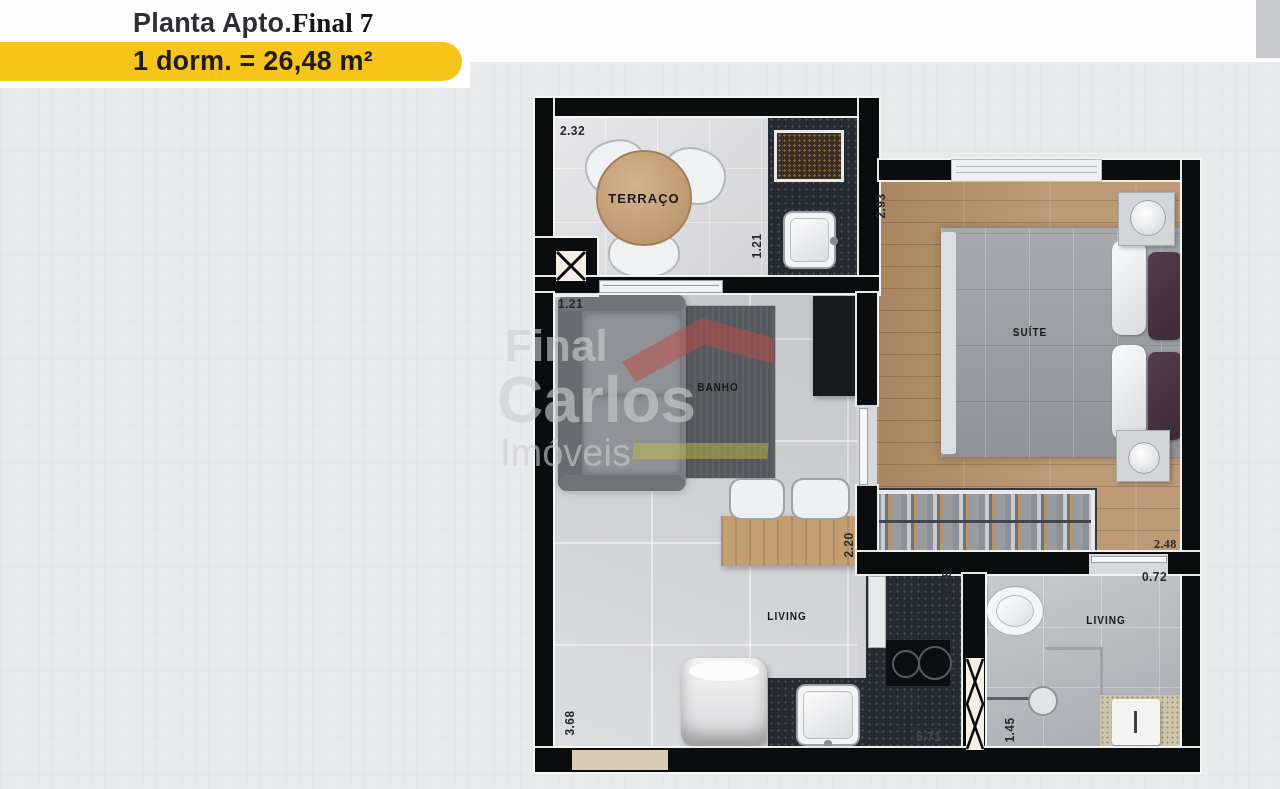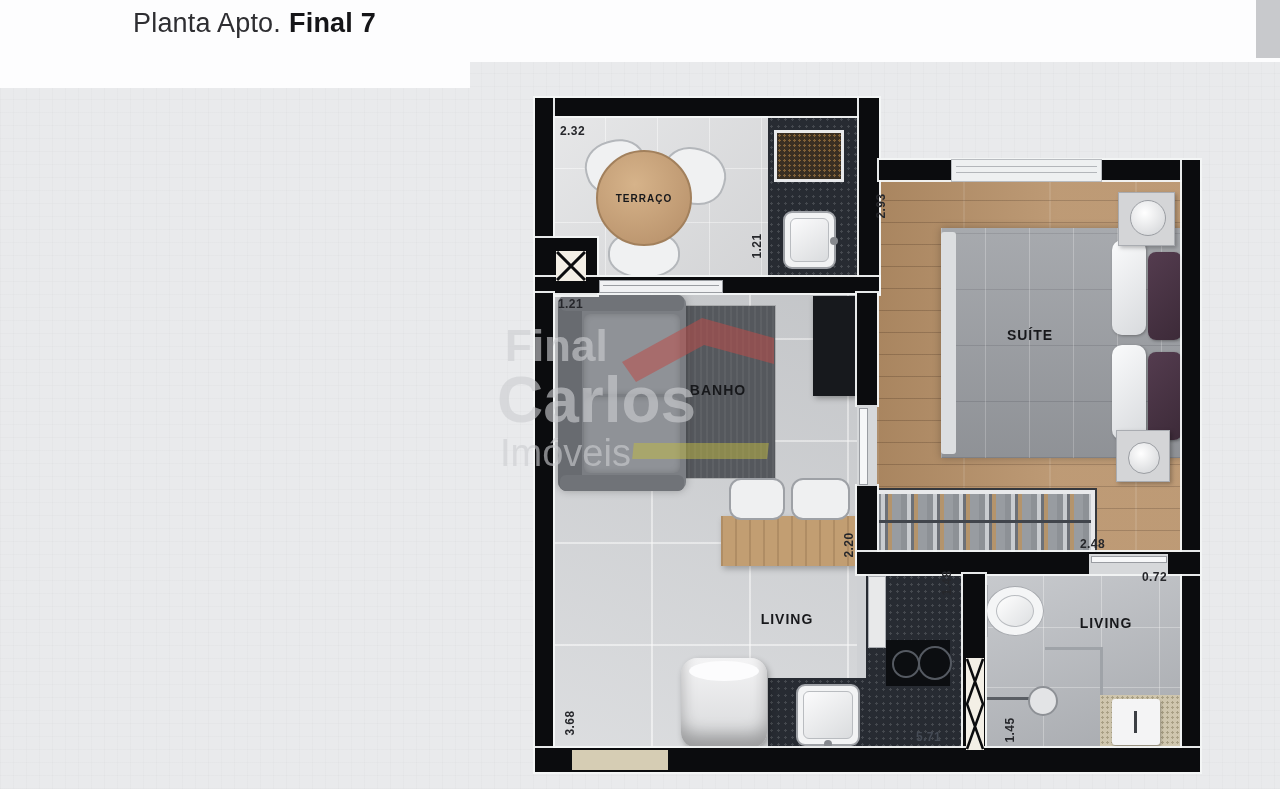--- a/index.html
+++ b/index.html
@@ -7,22 +7,22 @@
   .page{position:relative;width:1280px;height:789px;overflow:hidden;background:#e9eaec;
     background-image:
       repeating-linear-gradient(0deg, rgba(0,0,0,0.015) 0 1px, transparent 1px 13px),
       repeating-linear-gradient(90deg, rgba(0,0,0,0.015) 0 1px, transparent 1px 13px);}
   .abs{position:absolute;}
   
   .hdr-band{left:0;top:0;width:1280px;height:62px;background:#fdfdfe;z-index:100;}
   .hdr-band2{left:0;top:62px;width:470px;height:26px;background:#fdfdfe;z-index:100;}
   .corner-block{left:1256px;top:0;width:24px;height:58px;background:#c8c9cc;z-index:101;}
   .title{left:133px;top:5px;height:36px;line-height:36px;font-size:27px;color:#2e2e32;z-index:102;white-space:nowrap;}
-  .title .t-reg{font-weight:400;letter-spacing:.2px;text-align:center;}
-  .title .t-bold{font-weight:800;color:#151518;margin-left:8px;letter-spacing:.2px;}
+  .title .t-reg{font-weight:700;letter-spacing:.2px;text-align:center;}
+  .title .t-bold{font-weight:800;color:#151518;margin-left:0;letter-spacing:.2px;font-family:Liberation Serif, serif;}
   .badge{left:0;top:42px;width:462px;height:39px;background:#f6c41a;border-radius:0 22px 22px 0;z-index:102;}
   .badge span{position:absolute;left:133px;top:0;line-height:39px;font-size:27px;font-weight:800;color:#1c1c1f;letter-spacing:.2px;white-space:nowrap;}
   
   .floor{z-index:1;}
   .f-terraco{left:553px;top:116px;width:306px;height:161px;background:#d9dadc;
     background-image:linear-gradient(135deg, rgba(255,255,255,.35), rgba(0,0,0,.05)),
       repeating-linear-gradient(90deg, rgba(255,255,255,.5) 0 1px, transparent 1px 52px),
       repeating-linear-gradient(0deg, rgba(255,255,255,.5) 0 1px, transparent 1px 54px);}
   .f-living{left:553px;top:293px;width:304px;height:455px;background:#d0d2d5;
     background-image:linear-gradient(200deg, rgba(0,0,0,.06), rgba(255,255,255,.25)),
@@ -40,27 +40,27 @@
   
   .wall{background:#0b0c0e;outline:2px solid rgba(243,245,246,.95);z-index:4;}
   
   .granite{background:#272b32;
     background-image:radial-gradient(rgba(255,255,255,.14) 1px, transparent 1.4px);
     background-size:7px 7px;z-index:2;}
   
   .furn{z-index:3;}
   .dim{z-index:6;font-size:12px;font-weight:700;color:#26272b;letter-spacing:.4px;white-space:nowrap;}
   .dim.v{width:34px;text-align:center;transform:rotate(-90deg);}
-  .room-label{z-index:6;font-size:14px;font-weight:800;color:#17181b;letter-spacing:1px;text-align:center;}
+  .room-label{z-index:6;font-size:10px;font-weight:800;color:#17181b;letter-spacing:1px;text-align:center;}
   
   .chair{background:#f0f1f2;border:2px solid #b4b7bb;border-radius:46%;}
   .table-round{left:596px;top:150px;width:92px;height:92px;border-radius:50%;
     background:radial-gradient(circle at 40% 35%, #d6b38a, #bd9770 75%, #a98560);
     border:2px solid #a2805c;display:flex;align-items:center;justify-content:center;}
-  .table-round .room-label{position:static;font-size:10px;}
+  .table-round .room-label{position:static;font-size:13px;}
   .grill{left:774px;top:130px;width:64px;height:46px;border:3px solid #e8e9eb;background:#3a2f23;
     background-image:radial-gradient(rgba(190,140,70,.55) 1px, transparent 1.3px);background-size:5px 5px;z-index:3;}
   .sink{background:#f2f3f4;border:2px solid #9ea1a6;border-radius:9px;z-index:3;}
   .sink .inner{position:absolute;inset:5px;border:1px solid #b9bcc0;border-radius:6px;background:linear-gradient(145deg,#fbfbfc,#dadcde);}
   .faucet-dot{position:absolute;width:8px;height:8px;border-radius:50%;background:#86898e;}
   
   .rug{left:598px;top:306px;width:177px;height:172px;background:#55585d;
     background-image:repeating-linear-gradient(90deg, rgba(255,255,255,.05) 0 2px, transparent 2px 6px);
     box-shadow:0 0 0 1px rgba(0,0,0,.15);}
   .sofa-base{left:558px;top:295px;width:128px;height:196px;background:#7b7e83;border-radius:9px;box-shadow:0 0 8px rgba(0,0,0,.25);}
@@ -227,21 +227,21 @@
     <div class="abs room-label" style="left:678px;top:382px;width:80px;">BANHO</div>
     <div class="abs room-label" style="left:988px;top:327px;width:84px;">SUÍTE</div>
     <div class="abs room-label" style="left:737px;top:611px;width:100px;">LIVING</div>
     <div class="abs room-label" style="left:1064px;top:615px;width:84px;">LIVING</div>
 
     <div class="abs dim" style="left:560px;top:124px;">2.32</div>
     <div class="abs dim v" style="left:740px;top:239px;">1.21</div>
     <div class="abs dim" style="left:558px;top:297px;">1.21</div>
     <div class="abs dim v" style="left:864px;top:199px;">2.93</div>
     <div class="abs dim v" style="left:832px;top:538px;">2.20</div>
-    <div class="abs dim" style="left:1080px;top:537px;">2.48</div>
+    <div class="abs dim" style="left:1154px;top:537px;font-family:Liberation Serif, serif;">2.48</div>
     <div class="abs dim" style="left:1142px;top:570px;">0.72</div>
     <div class="abs dim v" style="left:930px;top:576px;">1.48</div>
     <div class="abs dim v" style="left:553px;top:716px;">3.68</div>
     <div class="abs dim" style="left:916px;top:730px;color:#454b55;">5.71</div>
     <div class="abs dim v" style="left:993px;top:723px;">1.45</div>
   </div>
 
   <div class="abs wm">
     <div class="abs wm-txt" style="left:505px;top:324px;font-size:44px;font-weight:600;">Final</div>
     <div class="abs wm-roof">
@@ -253,14 +253,17 @@
     <div class="abs wm-bar"></div>
     <div class="abs wm-txt" style="left:500px;top:434px;font-size:38px;font-weight:400;">Imóveis</div>
   </div>
 
   <div class="abs hdr-band"></div>
   <div class="abs hdr-band2"></div>
   <div class="abs corner-block"></div>
   <div class="abs title">
     <span class="t-reg">Planta Apto.</span><span class="t-bold">Final 7</span>
   </div>
+  <div class="abs badge">
+    <span>1 dorm. = 26,48 m²</span>
+  </div>
 
 </div>
 
 </body></html>

